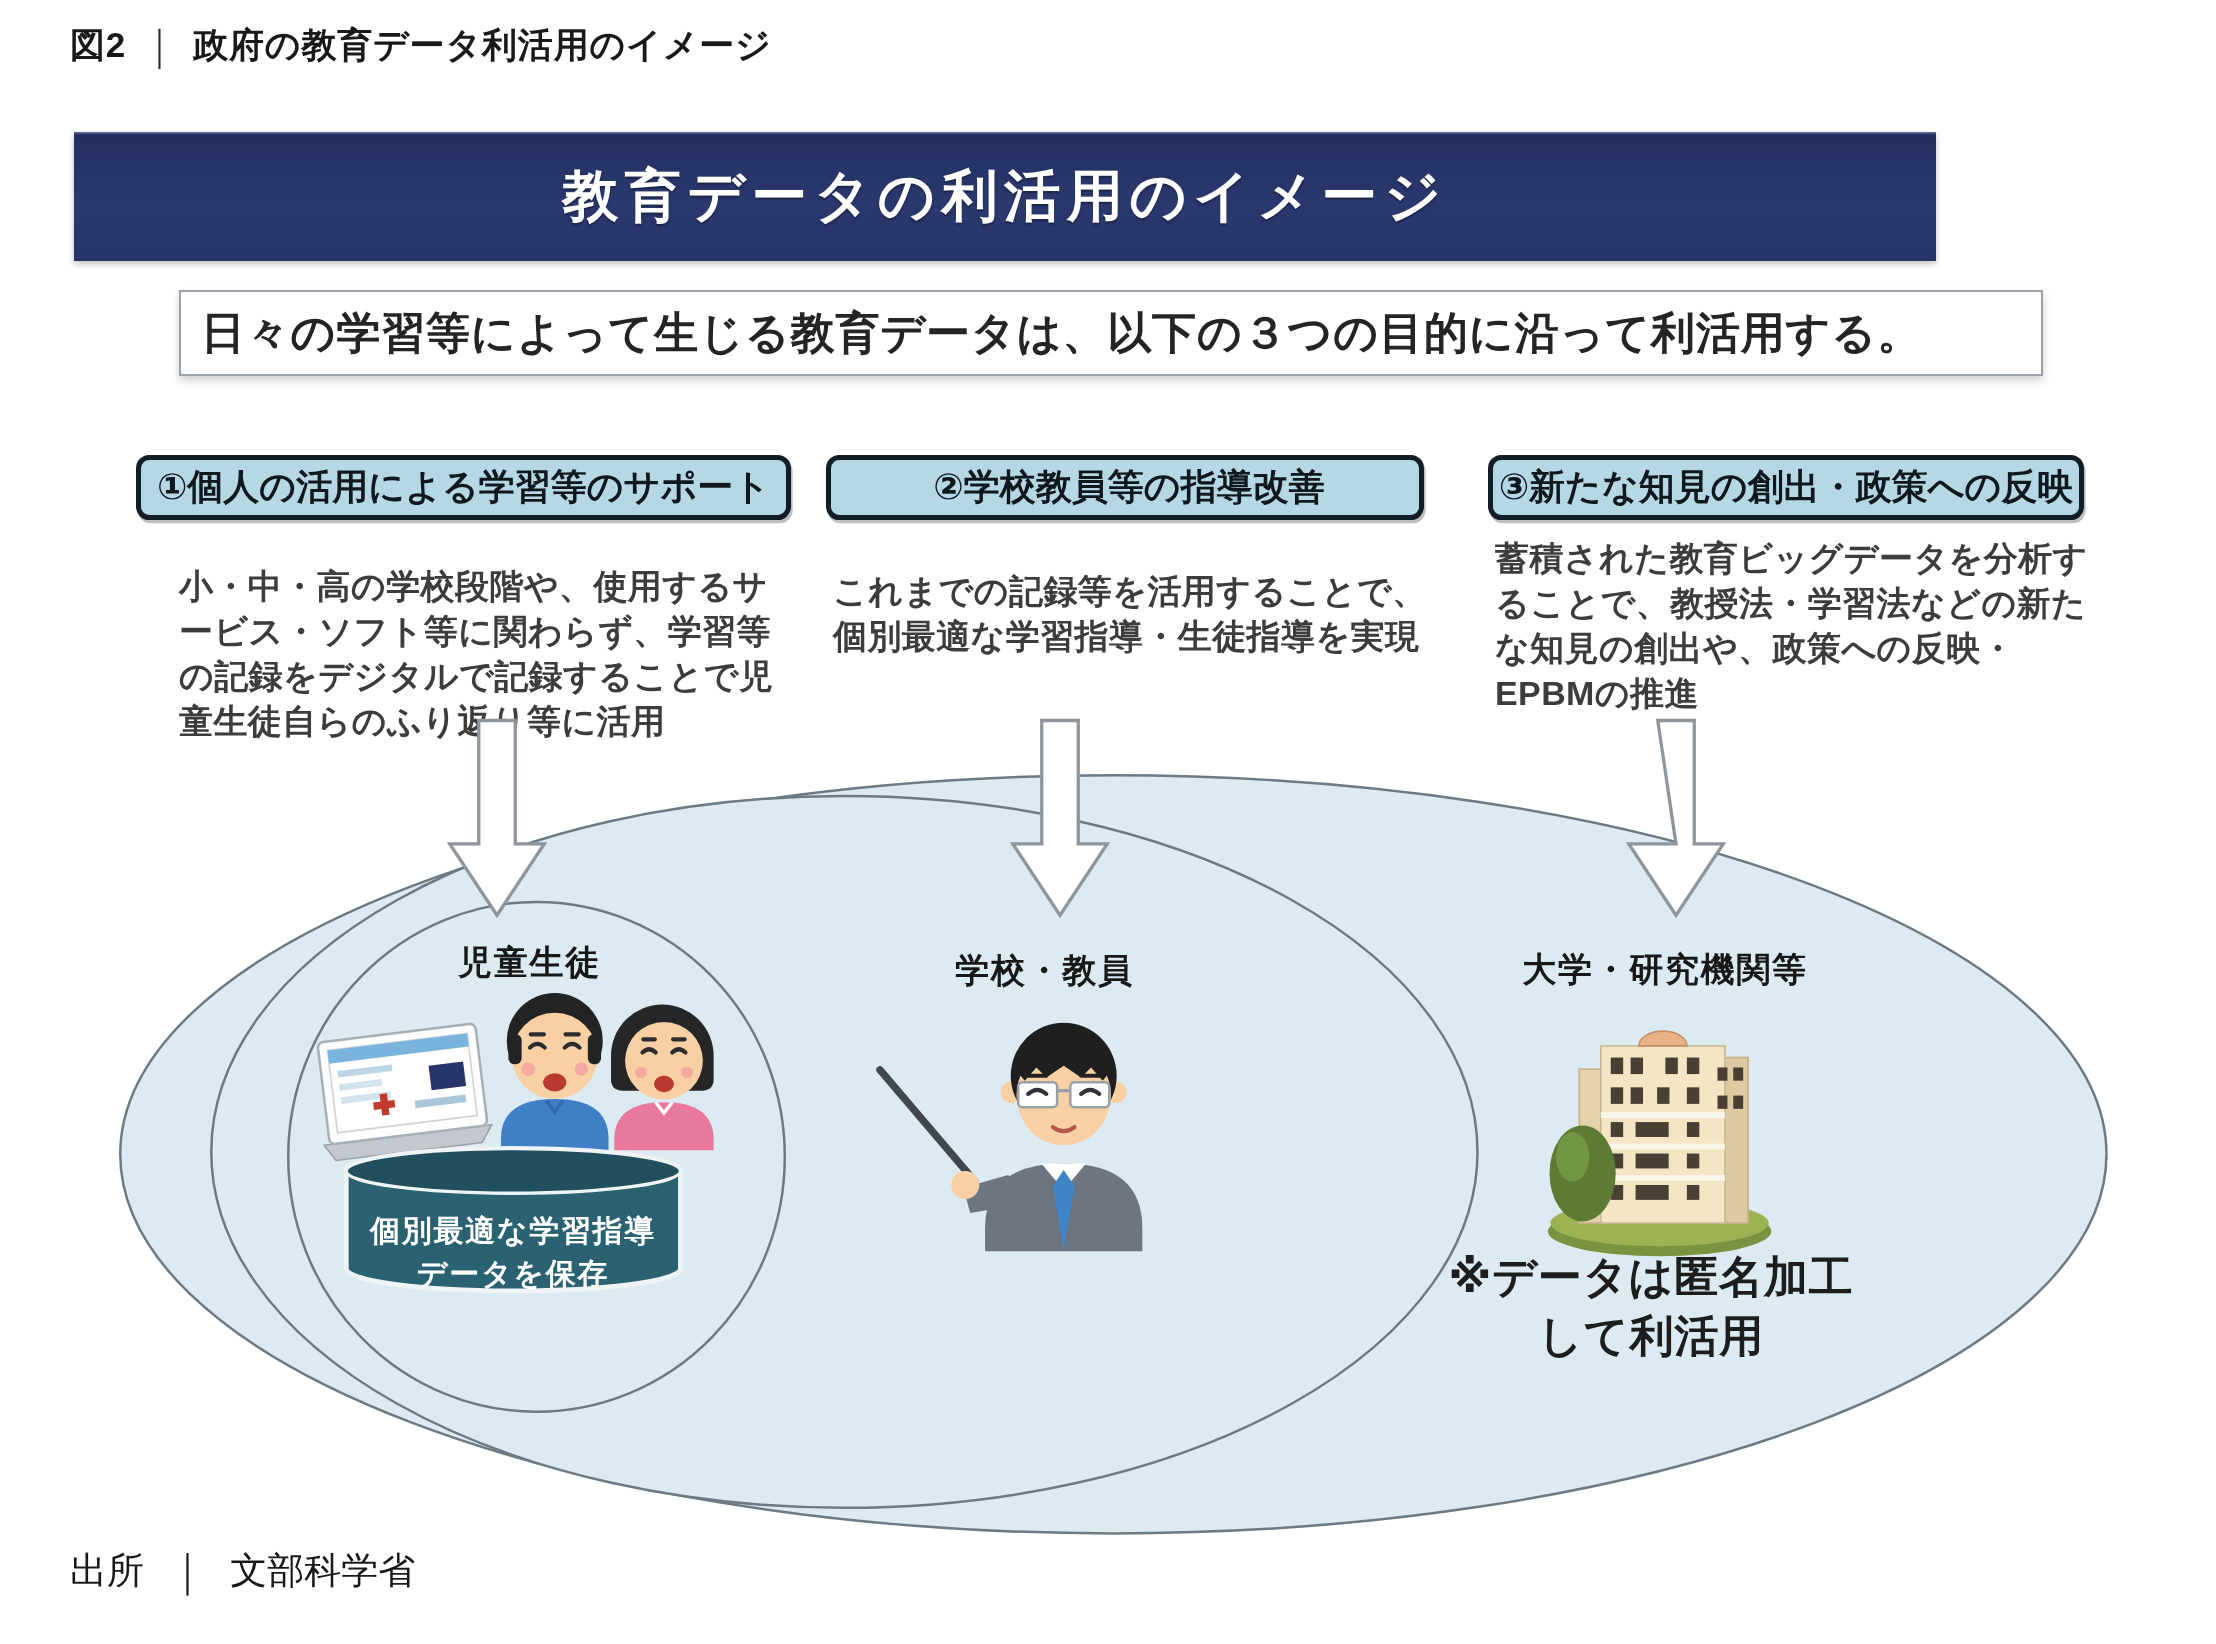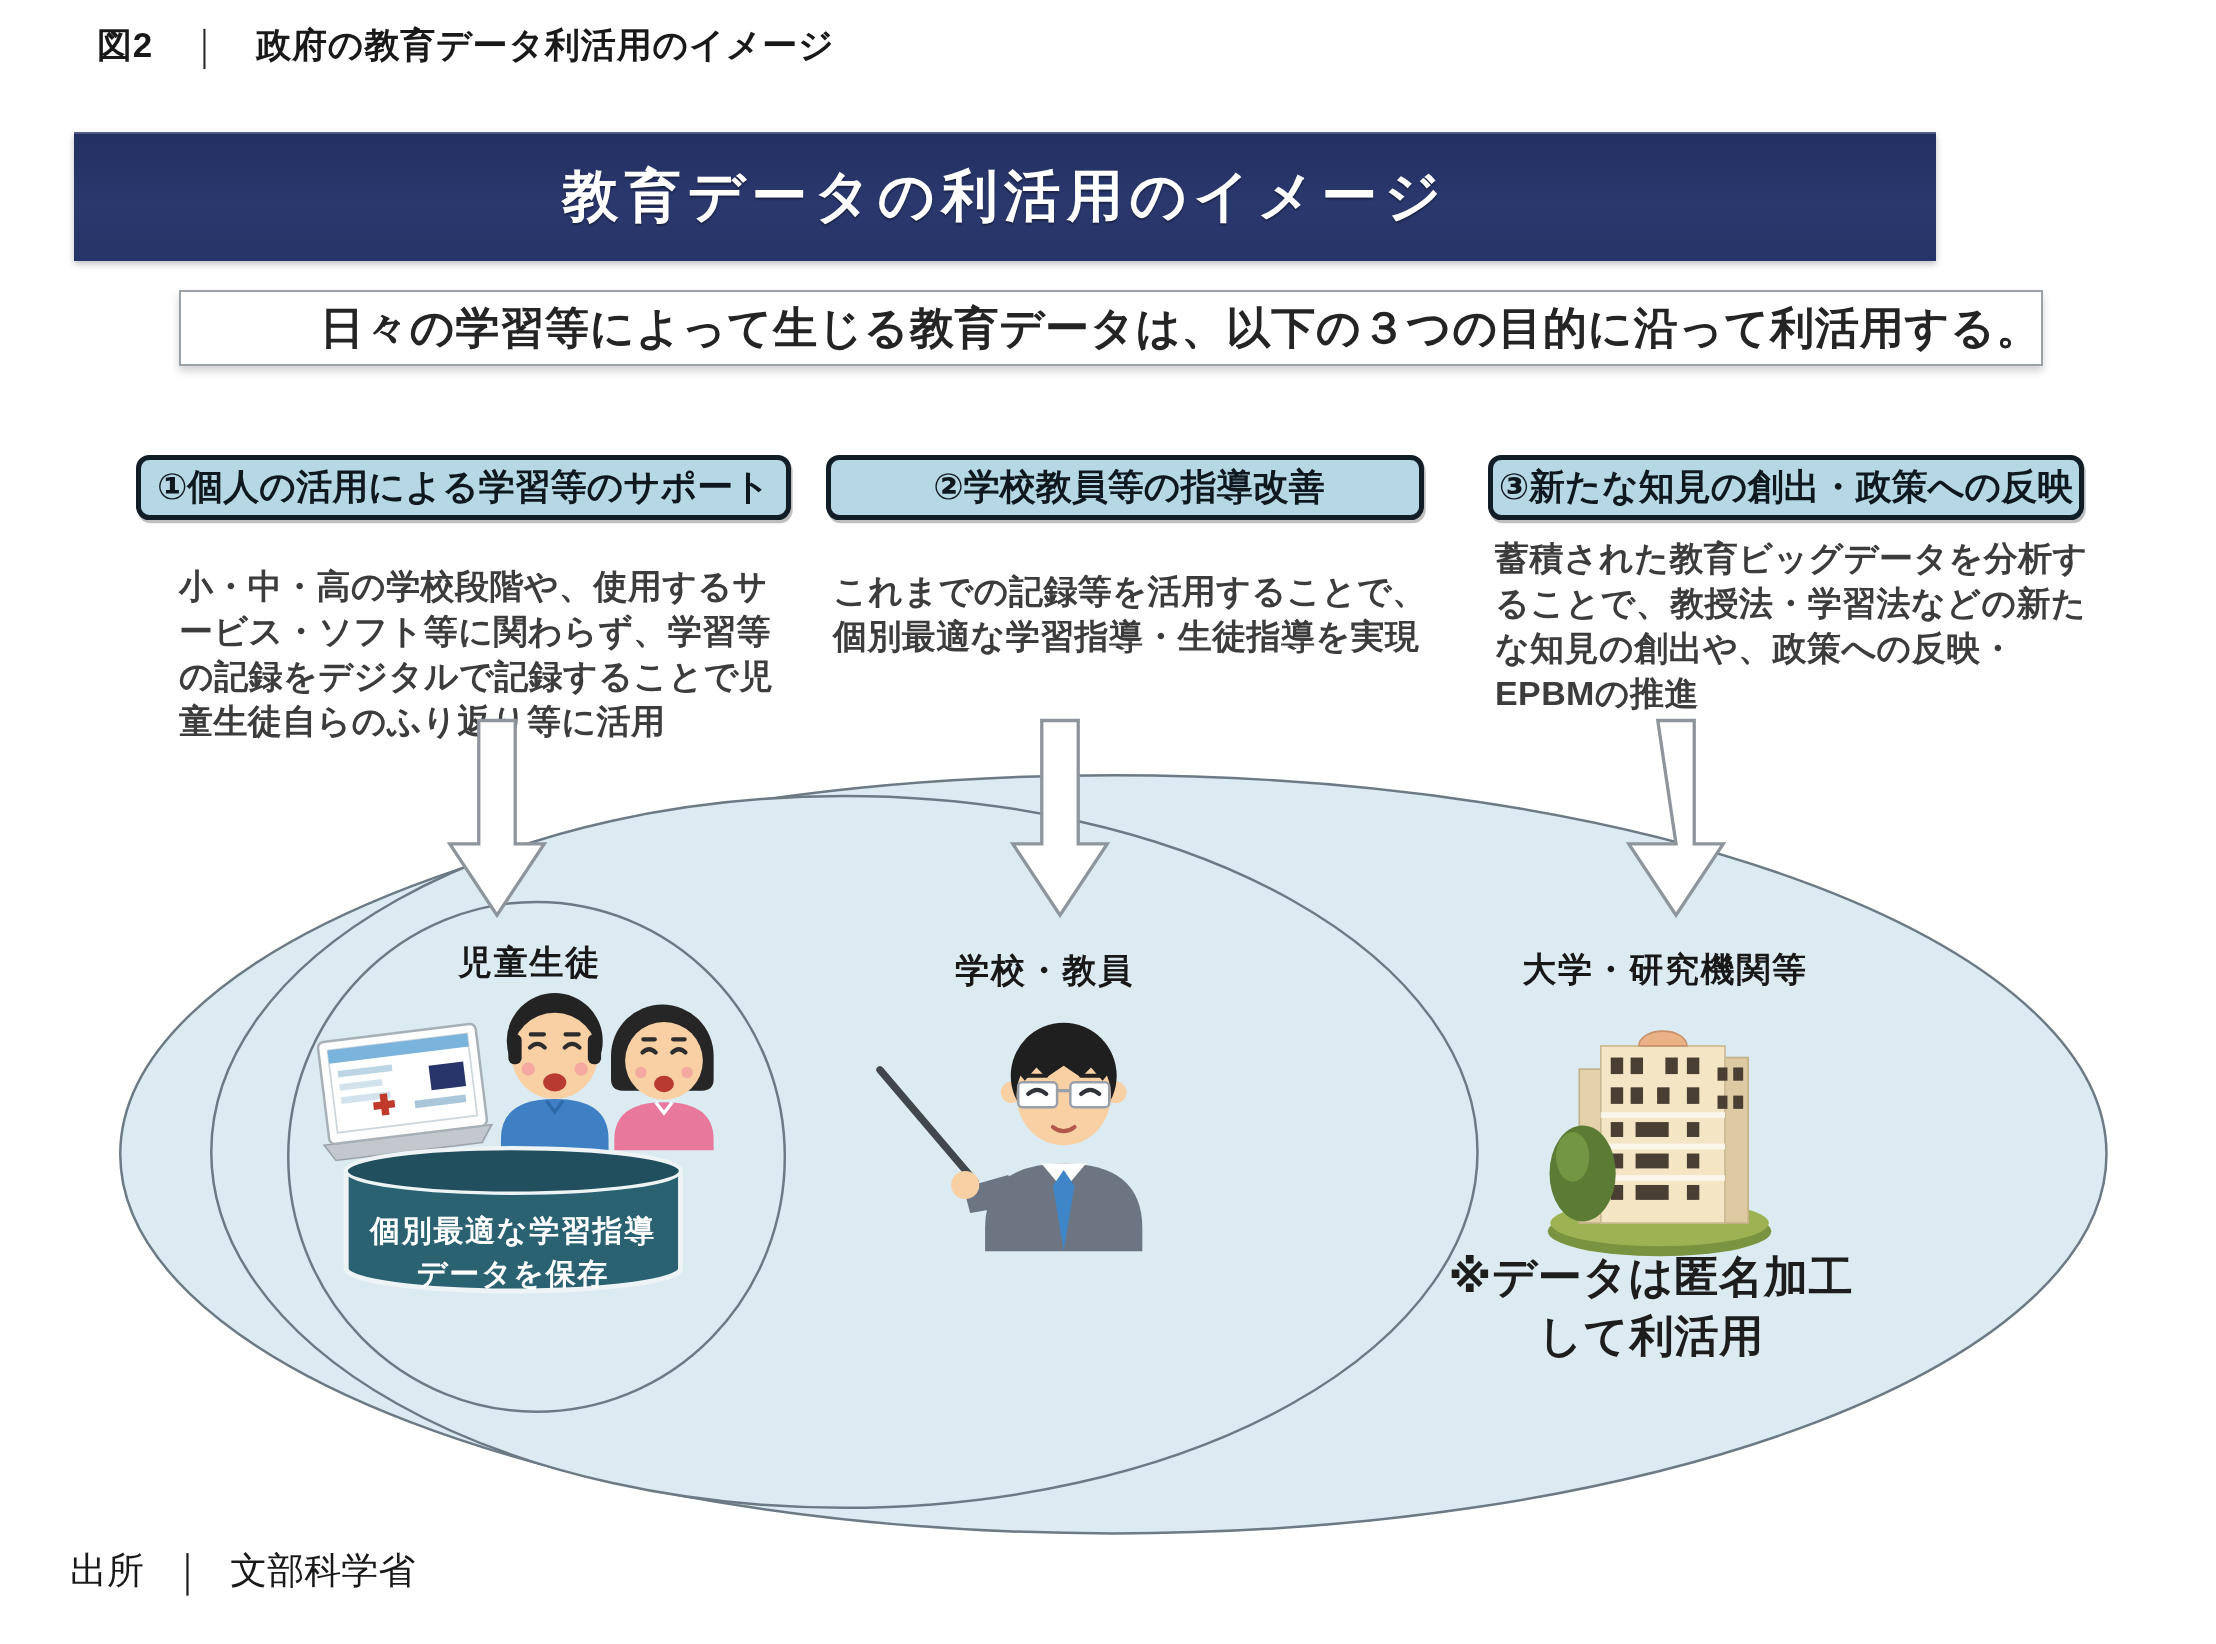--- a/index.html
+++ b/index.html
@@ -10,47 +10,46 @@
     background: #ffffff;
     font-family: "Liberation Sans", "DejaVu Sans", sans-serif;
     color: #1f1f1f;
     overflow: hidden;
   }
   .abs { position: absolute; }
 
   
   .fig-caption {
     left: 70px; top: 21.5px;
-    display: flex; align-items: center; gap: 34px;
+    display: flex; align-items: center; gap: 16px;
     font-size: 35px; font-weight: 600; color: #191919;
     letter-spacing: 0.8px;
-    margin-left: 27px;
   }
   .fig-caption .bar { font-weight: 300; color: #2a2a2a; transform: scaleY(1.15); }
 
   
   .banner {
     left: 74px; top: 132px; width: 1862px; height: 129px;
     background: linear-gradient(180deg, #232f60 0%, #2a386e 55%, #273467 100%);
     display: flex; align-items: center; justify-content: center;
     box-shadow: 0 3.3px 6.6px rgba(0,0,0,0.25), inset 0 1.7px 0 rgba(255,255,255,0.25);
   }
   .banner-title {
     color: #ffffff; font-size: 56px; font-weight: 800; letter-spacing: 6.6px;
     text-shadow: 0 1.7px 1.7px rgba(0,0,0,0.35);
   }
 
   
   .intro-box {
-    left: 179px; top: 290px; width: 1864px; height: 76px;
+    left: 179px; top: 290px; width: 1864px; height: 86px;
     background: #ffffff;
     border: 2.5px solid #9aa1a8;
     box-shadow: 0 5px 8.3px rgba(0,0,0,0.18);
     display: flex; align-items: center;
-    padding-left: 20px; box-sizing: border-box; justify-content: flex-end;
+    padding-left: 20px; box-sizing: border-box;
   }
   .intro-text { font-size: 44px; font-weight: 700; color: #242424; letter-spacing: 0.8px; }
 
   
   .purpose-head {
     height: 65px; box-sizing: border-box;
     background: #b5d8e4;
     border: 5px solid #111d27;
     border-radius: 13.2px;
     display: flex; align-items: center; justify-content: center;

